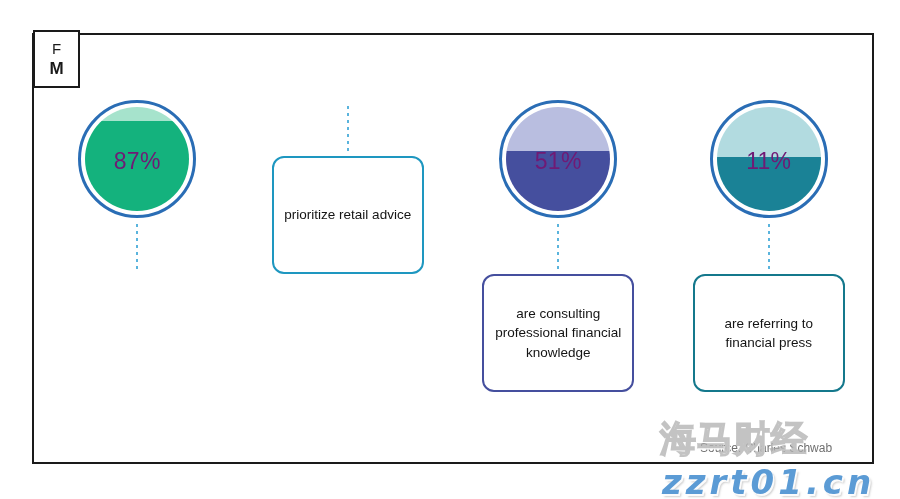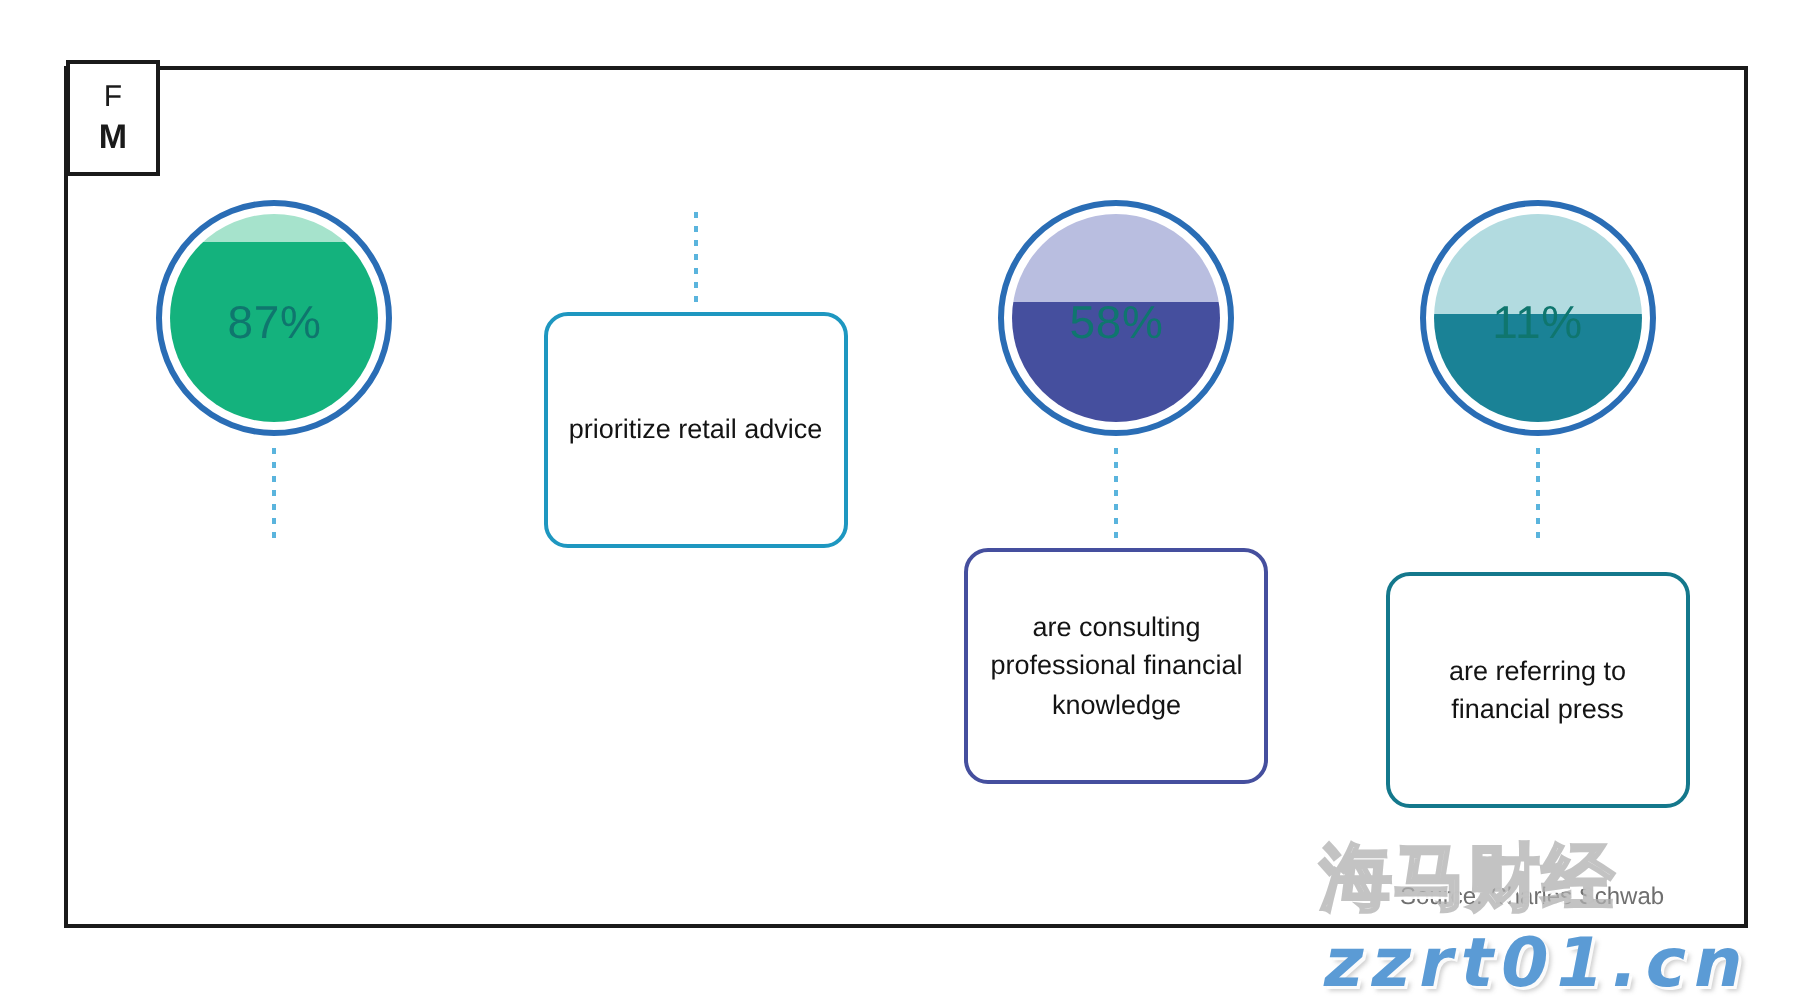--- a/index.html
+++ b/index.html
@@ -104,21 +104,21 @@
   }
   .fill-bottom {
     position: absolute;
     left: 0;
     right: 0;
     bottom: 0;
   }
   .stat-value {
     position: relative;
     z-index: 3;
-    color: #0f766e;
+    color: #701a75;
     font-size: 23px;
     font-weight: 400;
     letter-spacing: 0.3px;
     margin-top: 4px;
   }
 
   
   .connector {
     width: 2px;
     height: 46px;
@@ -219,38 +219,38 @@
       <span class="caption-text">prioritize retail advice</span>
     </div>
   </div>
 
   <div class="stat-column">
     <div class="stat-circle" style="border-color: rgb(42, 109, 181);">
       <div class="stat-circle-inner">
         <div class="fill-top" style="height: 42%; background: rgb(185, 190, 224);"></div>
         <div class="fill-bottom" style="height: 58%; background: rgb(69, 79, 158);"></div>
       </div>
-      <span class="stat-value">58%</span>
+      <span class="stat-value">51%</span>
     </div>
     <div class="connector"></div>
     <div class="caption-box" style="border-color: rgb(69, 79, 158);">
       <span class="caption-text">are consulting professional financial knowledge</span>
     </div>
   </div>
 
   <div class="stat-column">
     <div class="stat-circle" style="border-color: rgb(42, 109, 181);">
       <div class="stat-circle-inner">
         <div class="fill-top" style="height: 48%; background: rgb(178, 219, 224);"></div>
         <div class="fill-bottom" style="height: 52%; background: rgb(26, 130, 150);"></div>
       </div>
       <span class="stat-value">11%</span>
     </div>
     <div class="connector"></div>
-    <div class="caption-box" style="border-color: rgb(20, 120, 140); margin-top: 12px;">
+    <div class="caption-box" style="border-color: rgb(20, 120, 140);">
       <span class="caption-text">are referring to financial press</span>
     </div>
   </div>
 
 </div>
 
 <div id="source-note">Source: Charles Schwab</div>
 
 <div id="watermark-cn">海马财经</div>
 <div id="watermark-url">zzrt01.cn</div>

